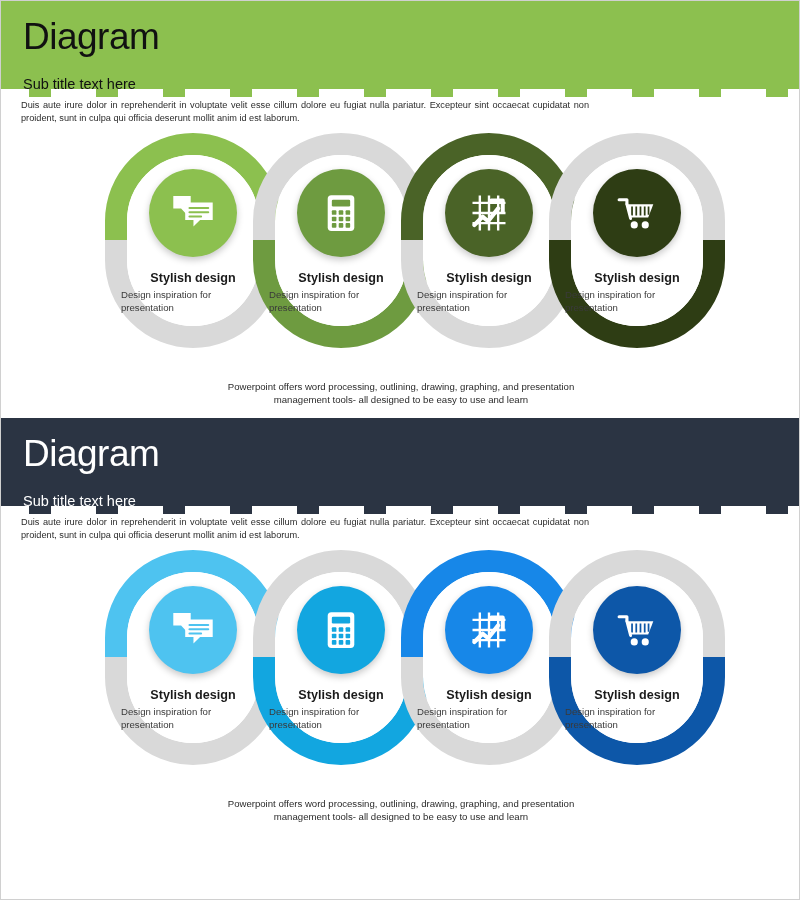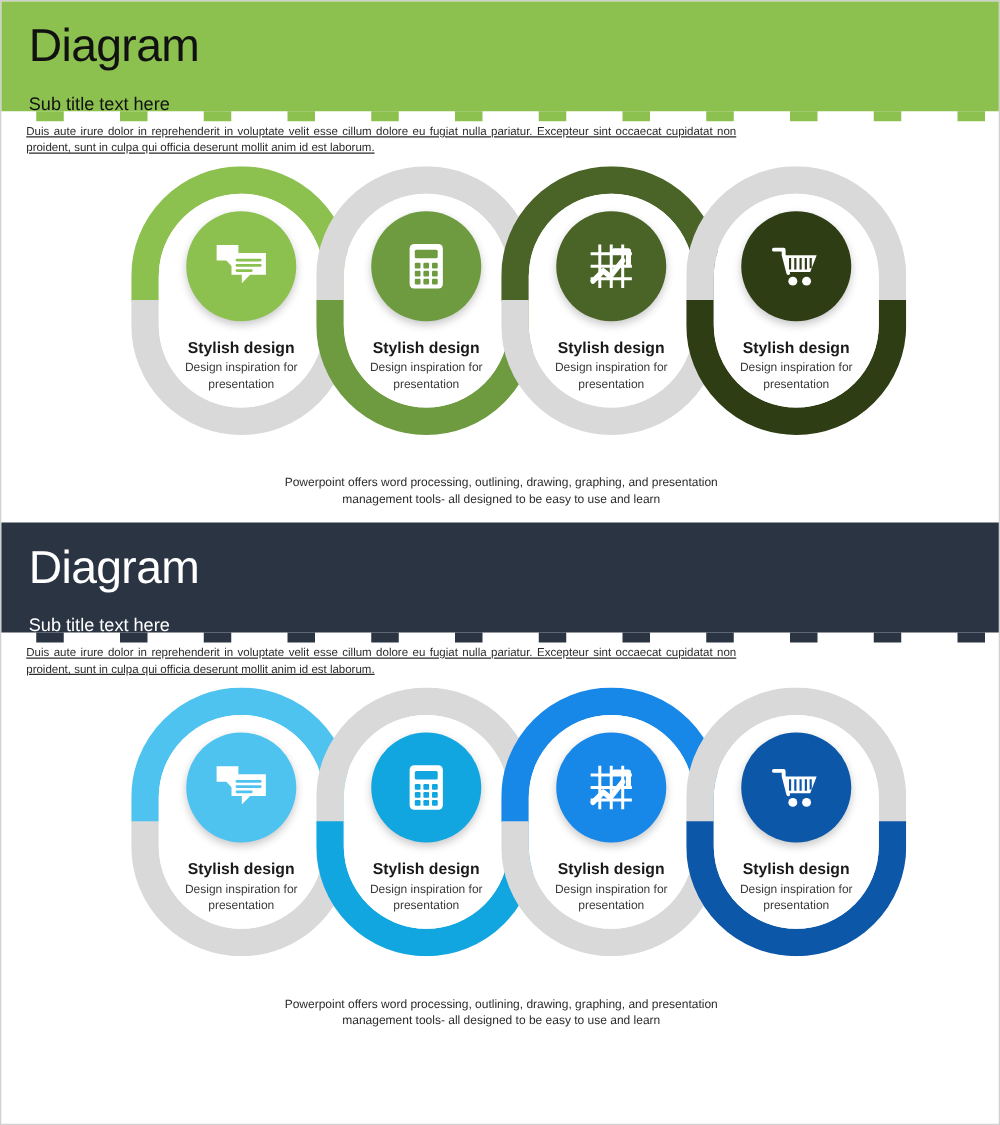--- a/index.html
+++ b/index.html
@@ -9,21 +9,21 @@
     border:1px solid #d0d0d0;box-sizing:border-box;overflow:hidden;
   }
   .slide{position:relative;width:800px;}
   .banner{position:relative;height:88px;padding:14px 0 0 22px;box-sizing:border-box;}
   .banner .title{font-size:37px;line-height:44px;font-weight:400;letter-spacing:-.5px;}
   .banner .subtitle{font-size:14.5px;line-height:20px;margin-top:15px;}
   .teeth{position:absolute;left:0;top:88px;width:800px;height:8px;}
   .tooth{position:absolute;top:0;width:22px;height:8px;}
 
   .lorem{font-size:9.2px;line-height:13px;color:#2b2b2b;text-align:justify;
-         margin:10px 20px 0 20px;width:568px;text-decoration:underline;}
+         margin:10px 20px 0 20px;width:568px;}
 
   .stage{position:relative;width:800px;height:245px;margin-top:8px;text-decoration:underline;}
 
   .pill{position:absolute;top:0;width:176px;height:215px;}
   .ring{position:absolute;inset:0;border-radius:88px;}
   .ring .half{position:absolute;left:0;width:176px;height:108px;overflow:hidden;}
   .ring .half.top{top:0;}
   .ring .half.bot{top:107px;}
   .ring .half i{position:absolute;left:0;width:176px;height:215px;
                 border-radius:88px;box-sizing:border-box;border:22px solid;display:block;}
@@ -31,21 +31,21 @@
   .ring .half.bot i{top:-107px;}
 
   .inner{position:absolute;left:22px;top:22px;width:132px;height:171px;
          background:#ffffff;border-radius:66px;}
   .disc{position:absolute;left:50%;top:14px;width:88px;height:88px;margin-left:-44px;
         border-radius:50%;display:flex;align-items:center;justify-content:center;
         box-shadow:0 3px 7px rgba(0,0,0,.22);}
   .disc svg{width:44px;height:44px;display:block;}
   .ptitle{position:absolute;left:0;top:116px;width:132px;text-align:center;
           font-size:12.6px;font-weight:700;color:#1a1a1a;}
-  .pdesc{position:absolute;left:-6px;top:134px;width:144px;text-align:center;
+  .pdesc{position:absolute;left:-6px;top:134px;width:144px;text-align:left;
          font-size:9.6px;line-height:12.5px;color:#3a3a3a;}
 
   .footnote{text-align:center;font-size:9.6px;line-height:13px;color:#2b2b2b;
             width:400px;margin:2px auto 0 auto;}
   .gap{height:12px;}
 </style>
 </head>
 <body>
 
 <div id="root">

